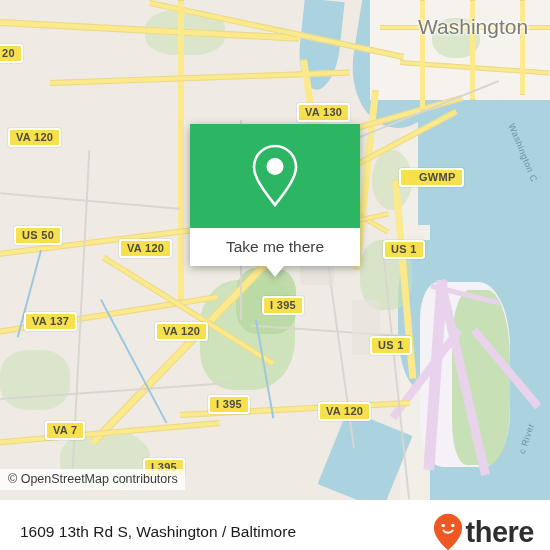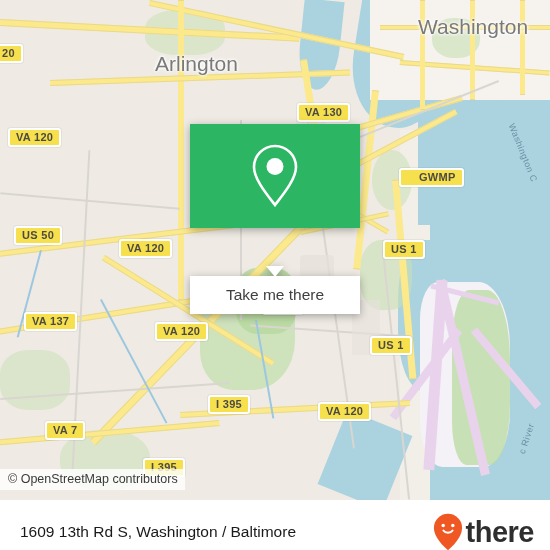--- a/index.html
+++ b/index.html
@@ -94,21 +94,21 @@
     width: 170px;
     filter: drop-shadow(0 2px 4px rgba(0,0,0,.32));
   }
   #card-top {
     height: 104px;
     display: flex; align-items: center; justify-content: center;
   }
   #card-bottom {
     background: #ffffff;
     height: 38px;
-    display: flex; align-items: center; justify-content: center; margin-top: 48px;
+    display: flex; align-items: center; justify-content: center;
   }
   #card-label {
     color: #404040;
     font-size: 15.5px;
   }
   #card-tail {
     position: absolute;
     left: 50%; top: 142px;
     width: 0; height: 0;
     margin-left: -9px;
@@ -226,21 +226,20 @@
     <div class="road-gray" style="position:absolute;left:250px;top:330px;width:160px;height:2px;transform:rotate(4deg);"></div>
 
     <div class="stream" style="left:100px;top:300px;width:2px;height:140px;transform:rotate(-28deg);"></div>
     <div class="stream" style="left:40px;top:250px;width:2px;height:90px;transform:rotate(15deg);"></div>
     <div class="stream" style="left:255px;top:320px;width:2px;height:100px;transform:rotate(-10deg);"></div>
 
     <div class="bldg" style="left:300px;top:255px;width:34px;height:30px;border-radius:4px;opacity:.7;"></div>
     <div class="bldg" style="left:352px;top:300px;width:28px;height:55px;opacity:.6;"></div>
     <div class="bldg" style="left:296px;top:120px;width:30px;height:28px;opacity:.55;"></div>
 
-    <div class="place-label" style="left:155px;top:52px;">Arlington</div>
     <div class="place-label" style="left:418px;top:15px;">Washington</div>
 
     <div class="water-label" style="left:516px;top:122px;transform:rotate(68deg);">Washington C</div>
     <div class="water-label" style="left:517px;top:452px;transform:rotate(-72deg);">c River</div>
 
     <div class="shield" style="left:-6px;top:44px;">20</div>
     <div class="shield" style="left:8px;top:128px;">VA 120</div>
     <div class="shield" style="left:297px;top:103px;">VA 130</div>
     <div class="shield" style="left:14px;top:226px;">US 50</div>
     <div class="shield" style="left:119px;top:239px;">VA 120</div>

